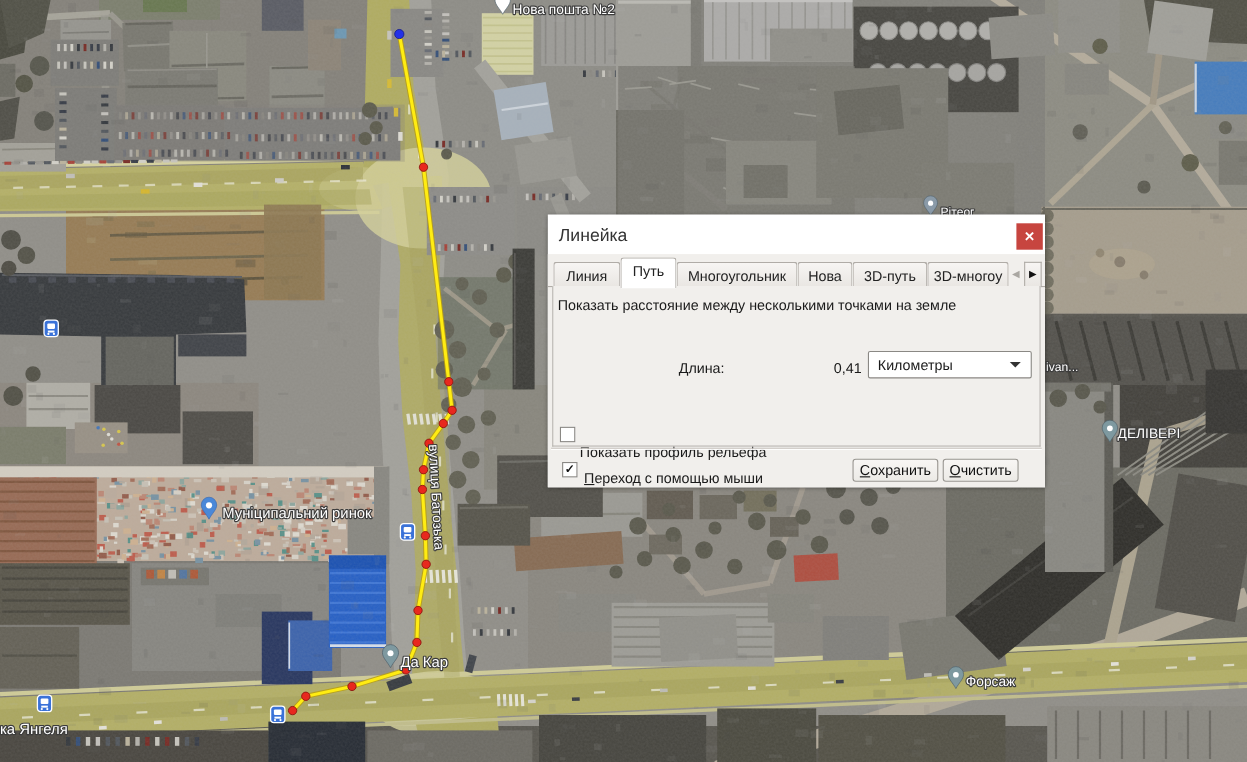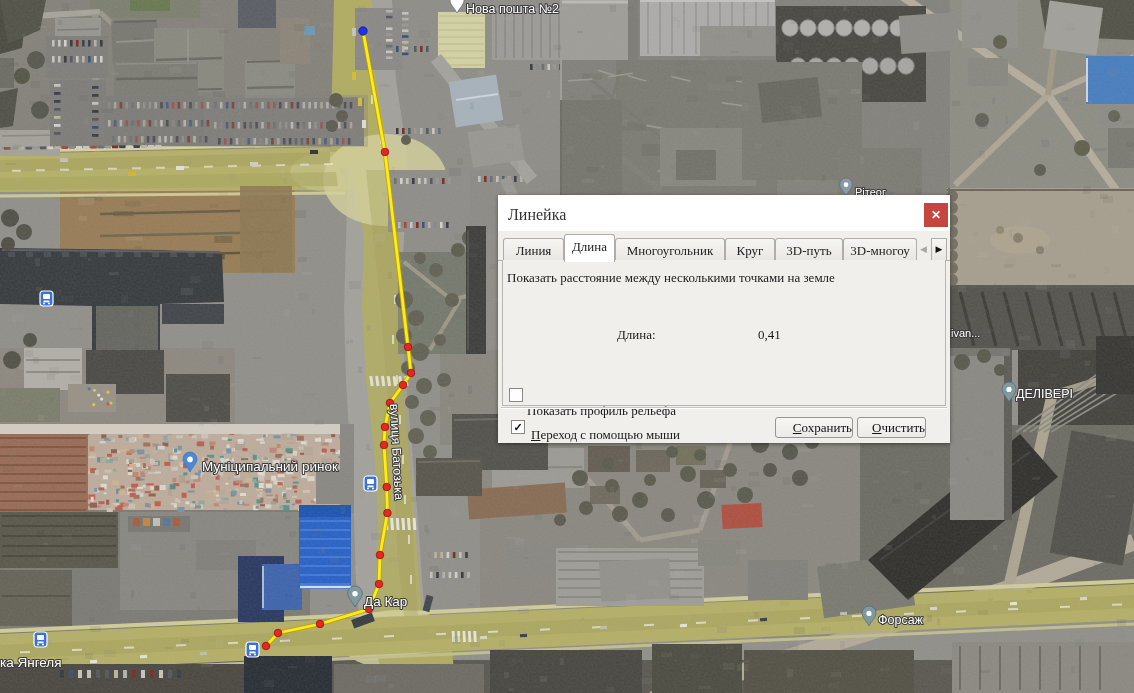--- a/index.html
+++ b/index.html
@@ -1,30 +1,30 @@
 <!DOCTYPE html>
 <html><head><meta charset="utf-8"><style>
 html,body{margin:0;padding:0}
 #stage{position:relative;width:1134px;height:693px;overflow:hidden;font-family:"Liberation Sans",sans-serif;background:#94928c}
 #map{position:absolute;left:0;top:0}
-#dlg{position:absolute;left:498px;top:195px;width:452px;height:248px;background:#fff;box-shadow:0 1px 4px rgba(0,0,0,.45);font-family:Liberation Serif, serif}
+#dlg{position:absolute;left:498px;top:195px;width:452px;height:248px;background:#fff;box-shadow:0 1px 4px rgba(0,0,0,.45);font-family:Liberation Sans, sans-serif}
 #dlg .title{position:absolute;left:10px;top:11px;font-size:16px;color:#333}
 #dlg .close{position:absolute;left:426px;top:8px;width:24px;height:24px;background:#c7453f;color:#fff;font-weight:bold;font-size:12px;text-align:center;line-height:24px}
 #dlg .body{position:absolute;left:0;top:36px;width:452px;height:212px;background:#f1efec}
 .tabs{position:absolute;left:0;top:0;width:387px;height:31px}
 .tab{position:absolute;top:7px;height:23px;background:linear-gradient(#f7f5f3,#e9e6e2);border:1px solid #b0aca7;border-bottom:none;border-radius:3px 3px 0 0;font-size:13px;color:#222;text-align:center;box-sizing:border-box;padding-top:4px}
 .tab.act{top:3px;height:28px;background:#fff;z-index:3}
 .tabline{position:absolute;left:0;top:29px;width:452px;height:0;border-top:1px solid #b0aca7}
 .pane{position:absolute;left:4px;top:29px;width:442px;height:145px;border:1px solid #b9b6b1;border-top:none;background:#f1efec}
 .txt{position:absolute;font-size:13px;color:#1a1a1a;white-space:nowrap}
 .combo{position:absolute;left:291px;top:88px;width:147px;height:23px;background:#fff;border:1px solid #8a8884;border-radius:2px}
 .combo .arr{position:absolute;right:9px;top:9px;width:0;height:0;border-left:5px solid transparent;border-right:5px solid transparent;border-top:5px solid #333}
 .cb{position:absolute;width:12px;height:12px;background:#fff;border:1px solid #8a8884}
 .sep{position:absolute;left:3px;top:176px;width:446px;height:0;border-top:1px solid #cbc8c3;box-shadow:0 1px 0 #fff}
-.btn{position:absolute;top:186px;height:21px;background:linear-gradient(#f8f6f4,#eceae6);border:1px solid #999691;border-radius:3px;font-size:13px;color:#111;text-align:right;line-height:19px;box-sizing:border-box}
+.btn{position:absolute;top:186px;height:21px;background:linear-gradient(#f8f6f4,#eceae6);border:1px solid #999691;border-radius:3px;font-size:13px;color:#111;text-align:center;line-height:19px;box-sizing:border-box}
 u{text-decoration:underline}
 </style></head><body>
 <div id="stage">
 <svg id="map" width="1134" height="693" viewBox="0 0 1134 693">
 <defs>
 <filter id="noise" x="0" y="0" width="100%" height="100%">
 <feTurbulence type="fractalNoise" baseFrequency="0.5" numOctaves="2" seed="7"></feTurbulence>
 <feColorMatrix type="matrix" values="0 0 0 0 0.55  0 0 0 0 0.54  0 0 0 0 0.52  0.9 0 0 0 -0.18"></feColorMatrix>
 </filter>
 <filter id="blotch" x="0" y="0" width="100%" height="100%">
@@ -2142,33 +2142,37 @@
 <text x="390" y="404" font-size="12.5" font-family="Liberation Sans, sans-serif" fill="#ffffff" stroke="#3c3c3c" stroke-width="2.1" paint-order="stroke" stroke-linejoin="round" font-weight="normal" text-anchor="start" transform="rotate(87 390 404)">вулиця Батозька</text>
 <text x="951" y="337" font-size="11" font-family="Liberation Sans, sans-serif" fill="#ffffff" stroke="#3c3c3c" stroke-width="2.1" paint-order="stroke" stroke-linejoin="round" font-weight="normal" text-anchor="start">ivan...</text>
 <text x="855" y="196" font-size="11" font-family="Liberation Sans, sans-serif" fill="#ffffff" stroke="#3c3c3c" stroke-width="2.1" paint-order="stroke" stroke-linejoin="round" font-weight="normal" text-anchor="start">Рітеог</text>
 </svg>
 <div id="dlg">
  <div class="title">Линейка</div>
  <div class="close">✕</div>
  <div class="body">
   <div class="tabs">
    <div class="tab" style="left:5px;width:61px">Линия</div>
-   <div class="tab act" style="left:66px;width:51px">Длина</div>
+   <div class="tab act" style="left:66px;width:51px">Путь</div>
    <div class="tab" style="left:117px;width:110px">Многоугольник</div>
-   <div class="tab" style="left:227px;width:50px">Круг</div>
+   <div class="tab" style="left:227px;width:50px">Нова</div>
    <div class="tab" style="left:277px;width:68px">3D-путь</div>
    <div class="tab" style="left:345px;width:74px;overflow:hidden">3D-многоу</div>
    <div class="tabline"></div>
    <div style="position:absolute;left:419px;top:7px;width:13px;height:23px;font-size:9px;color:#aaa7a2;text-align:center;line-height:23px">◀</div>
    <div style="position:absolute;left:433px;top:7px;width:16px;height:23px;background:linear-gradient(#f7f5f3,#e9e6e2);border:1px solid #b0aca7;border-bottom:none;box-sizing:border-box;font-size:9px;color:#111;text-align:center;line-height:21px">▶</div>
   </div>
   <div class="pane"></div>
   <div class="txt" style="left:9px;top:39px">Показать расстояние между несколькими точками на земле</div>
   <div class="txt" style="left:119px;top:96px">Длина:</div>
   <div class="txt" style="left:260px;top:96px">0,41</div>
+  <div class="combo">
+          <div class="txt" style="left:8px;top:4px">Километры</div>
+          <div class="arr"></div>
+        </div>
   <div class="cb" style="left:11px;top:157px"></div>
   <div class="txt" style="left:29px;top:172px">Показать профиль рельефа</div>
   <div class="sep"></div>
   <div class="cb" style="left:13px;top:189px;font-size:11px;line-height:12px;text-align:center;color:#111;font-weight:bold">✓</div>
   <div class="txt" style="left:33px;top:196px"><u>П</u>ереход с помощью мыши</div>
   <div class="btn" style="left:277px;width:78px"><u>С</u>охранить</div>
   <div class="btn" style="left:359px;width:69px"><u>О</u>чистить</div>
  </div>
 </div>
 </div>

